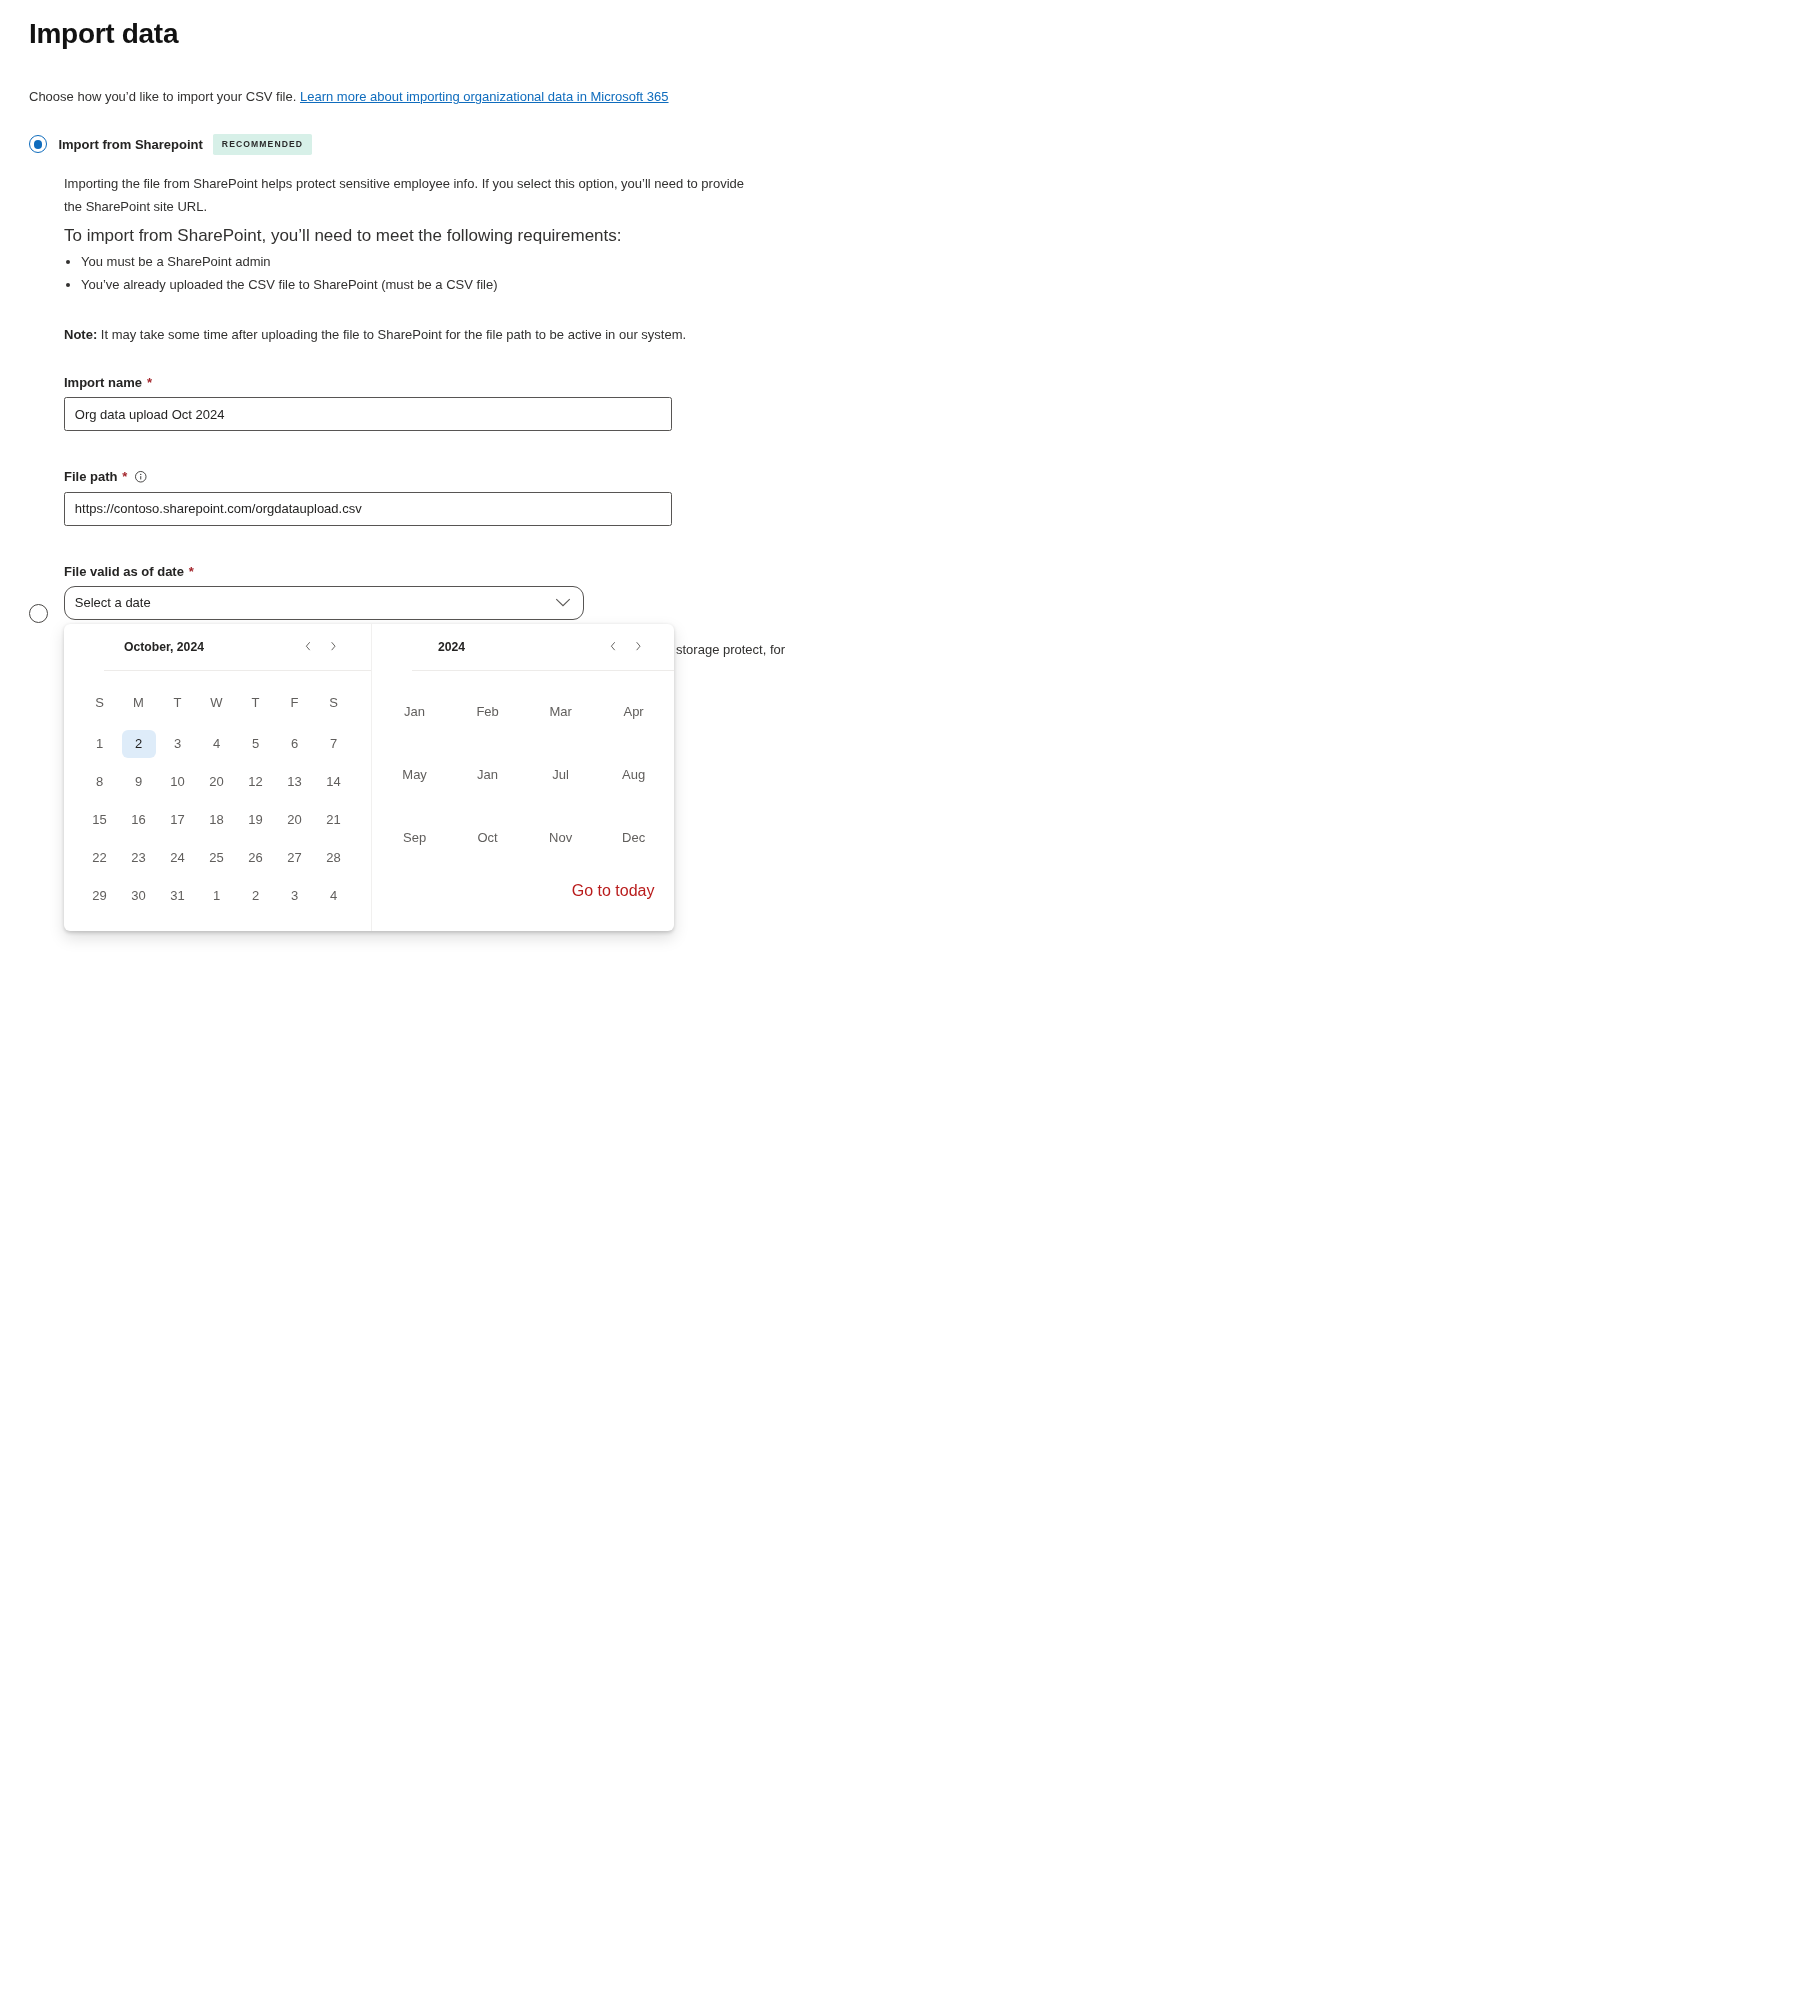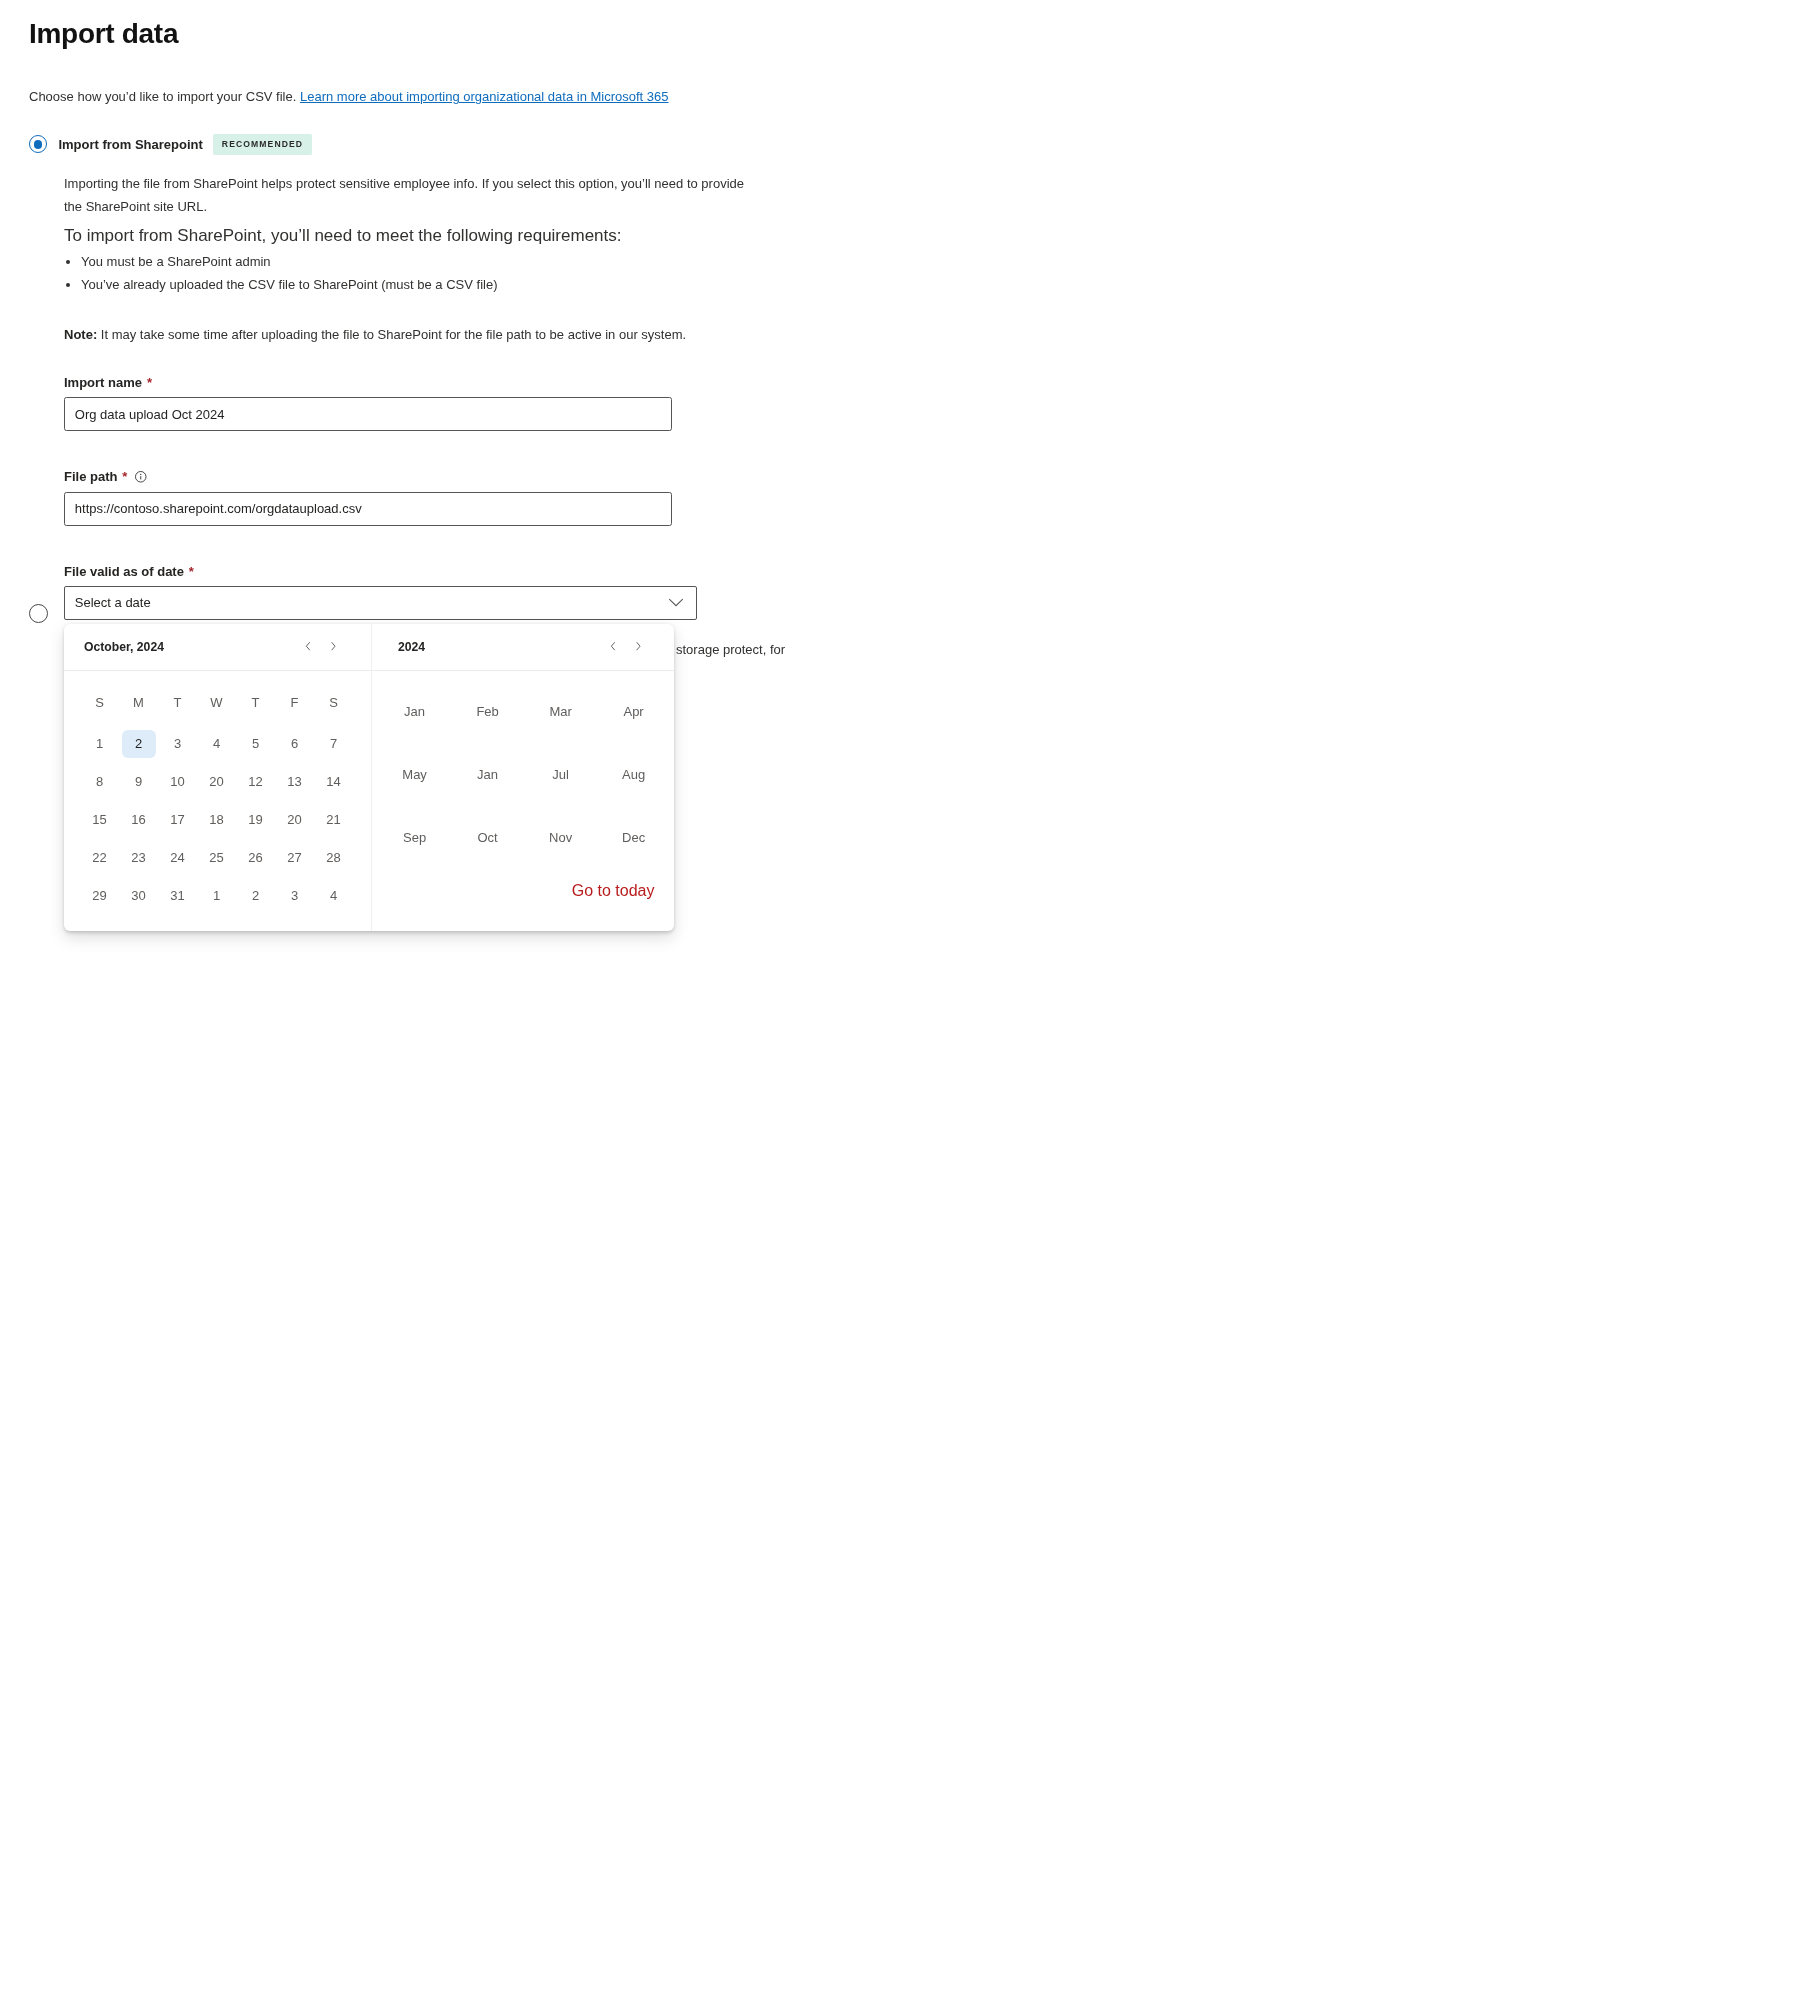--- a/index.html
+++ b/index.html
@@ -30,28 +30,28 @@
   .field-group{margin-top:38px;}
   .field-group.first{margin-top:28px;}
   .label-row{display:flex;align-items:center;margin-bottom:7.3px;}
   .field-label{font-size:13px;font-weight:700;color:#252423;}
   .req-star{font-size:13px;font-weight:700;color:#a4262c;margin-left:4.9px;}
   .info-icon{margin-left:6.1px;display:inline-flex;}
 
   .text-input{box-sizing:border-box;width:608px;height:34px;border:0.9px solid #575553;border-radius:2.4px;font-family:"Liberation Sans",sans-serif;font-size:13px;color:#252423;padding:0 9.8px;outline:none;background:#fff;}
 
   .select-wrap{position:relative;}
-  .select-box{box-sizing:border-box;width:633px;height:34px;border:0.9px solid #575553;border-radius:2px;background:#fff;display:flex;align-items:center;justify-content:space-between;padding:0 12.2px 0 9.8px;cursor:pointer;}
+  .select-box{box-sizing:border-box;width:520px;height:34px;border:0.9px solid #575553;border-radius:11px;background:#fff;display:flex;align-items:center;justify-content:space-between;padding:0 12.2px 0 9.8px;cursor:pointer;}
   .select-box .sel-text{font-size:13px;color:#252423;}
 
   
   .popup{position:absolute;top:calc(100% + 3.7px);left:0;width:610px;height:307px;background:#fff;border-radius:6.1px;box-shadow:0 1.2px 3.7px rgba(0,0,0,.16),0 6.1px 16px rgba(0,0,0,.13);z-index:10;display:flex;}
   .cal-left{width:307px;box-sizing:border-box;}
   .cal-right{width:303px;box-sizing:border-box;border-left:0.6px solid #f1f0ef;position:relative;}
-  .cal-header{height:47px;box-sizing:border-box;border-bottom:0.6px solid #edebe9;display:flex;align-items:center;justify-content:space-between;}
+  .cal-header{height:47px;box-sizing:border-box;border-bottom:0.6px solid #edebe9;display:flex;align-items:center;justify-content:space-between;margin-left:40px;}
   .cal-left .cal-header{padding:0 26px 0 20px;}
   .cal-right .cal-header{padding:0 24px 0 26px;}
   .cal-title{font-size:12.2px;font-weight:700;color:#252423;}
   .nav{display:flex;}
   .nav-btn{width:24.5px;height:24.5px;background:none;border:none;display:flex;align-items:center;justify-content:center;cursor:pointer;padding:0;}
 
   .dow-row{margin:20px 0 0 16px;display:grid;grid-template-columns:repeat(7,39px);}
   .dow{height:24.5px;display:flex;align-items:center;justify-content:center;font-size:13px;color:#605e5c;}
   .weeks{margin:9.8px 0 0 16px;display:grid;grid-template-columns:repeat(7,39px);grid-auto-rows:38px;}
   .day{background:none;border:none;padding:0;display:flex;align-items:center;justify-content:center;cursor:pointer;font-family:"Liberation Sans",sans-serif;}

